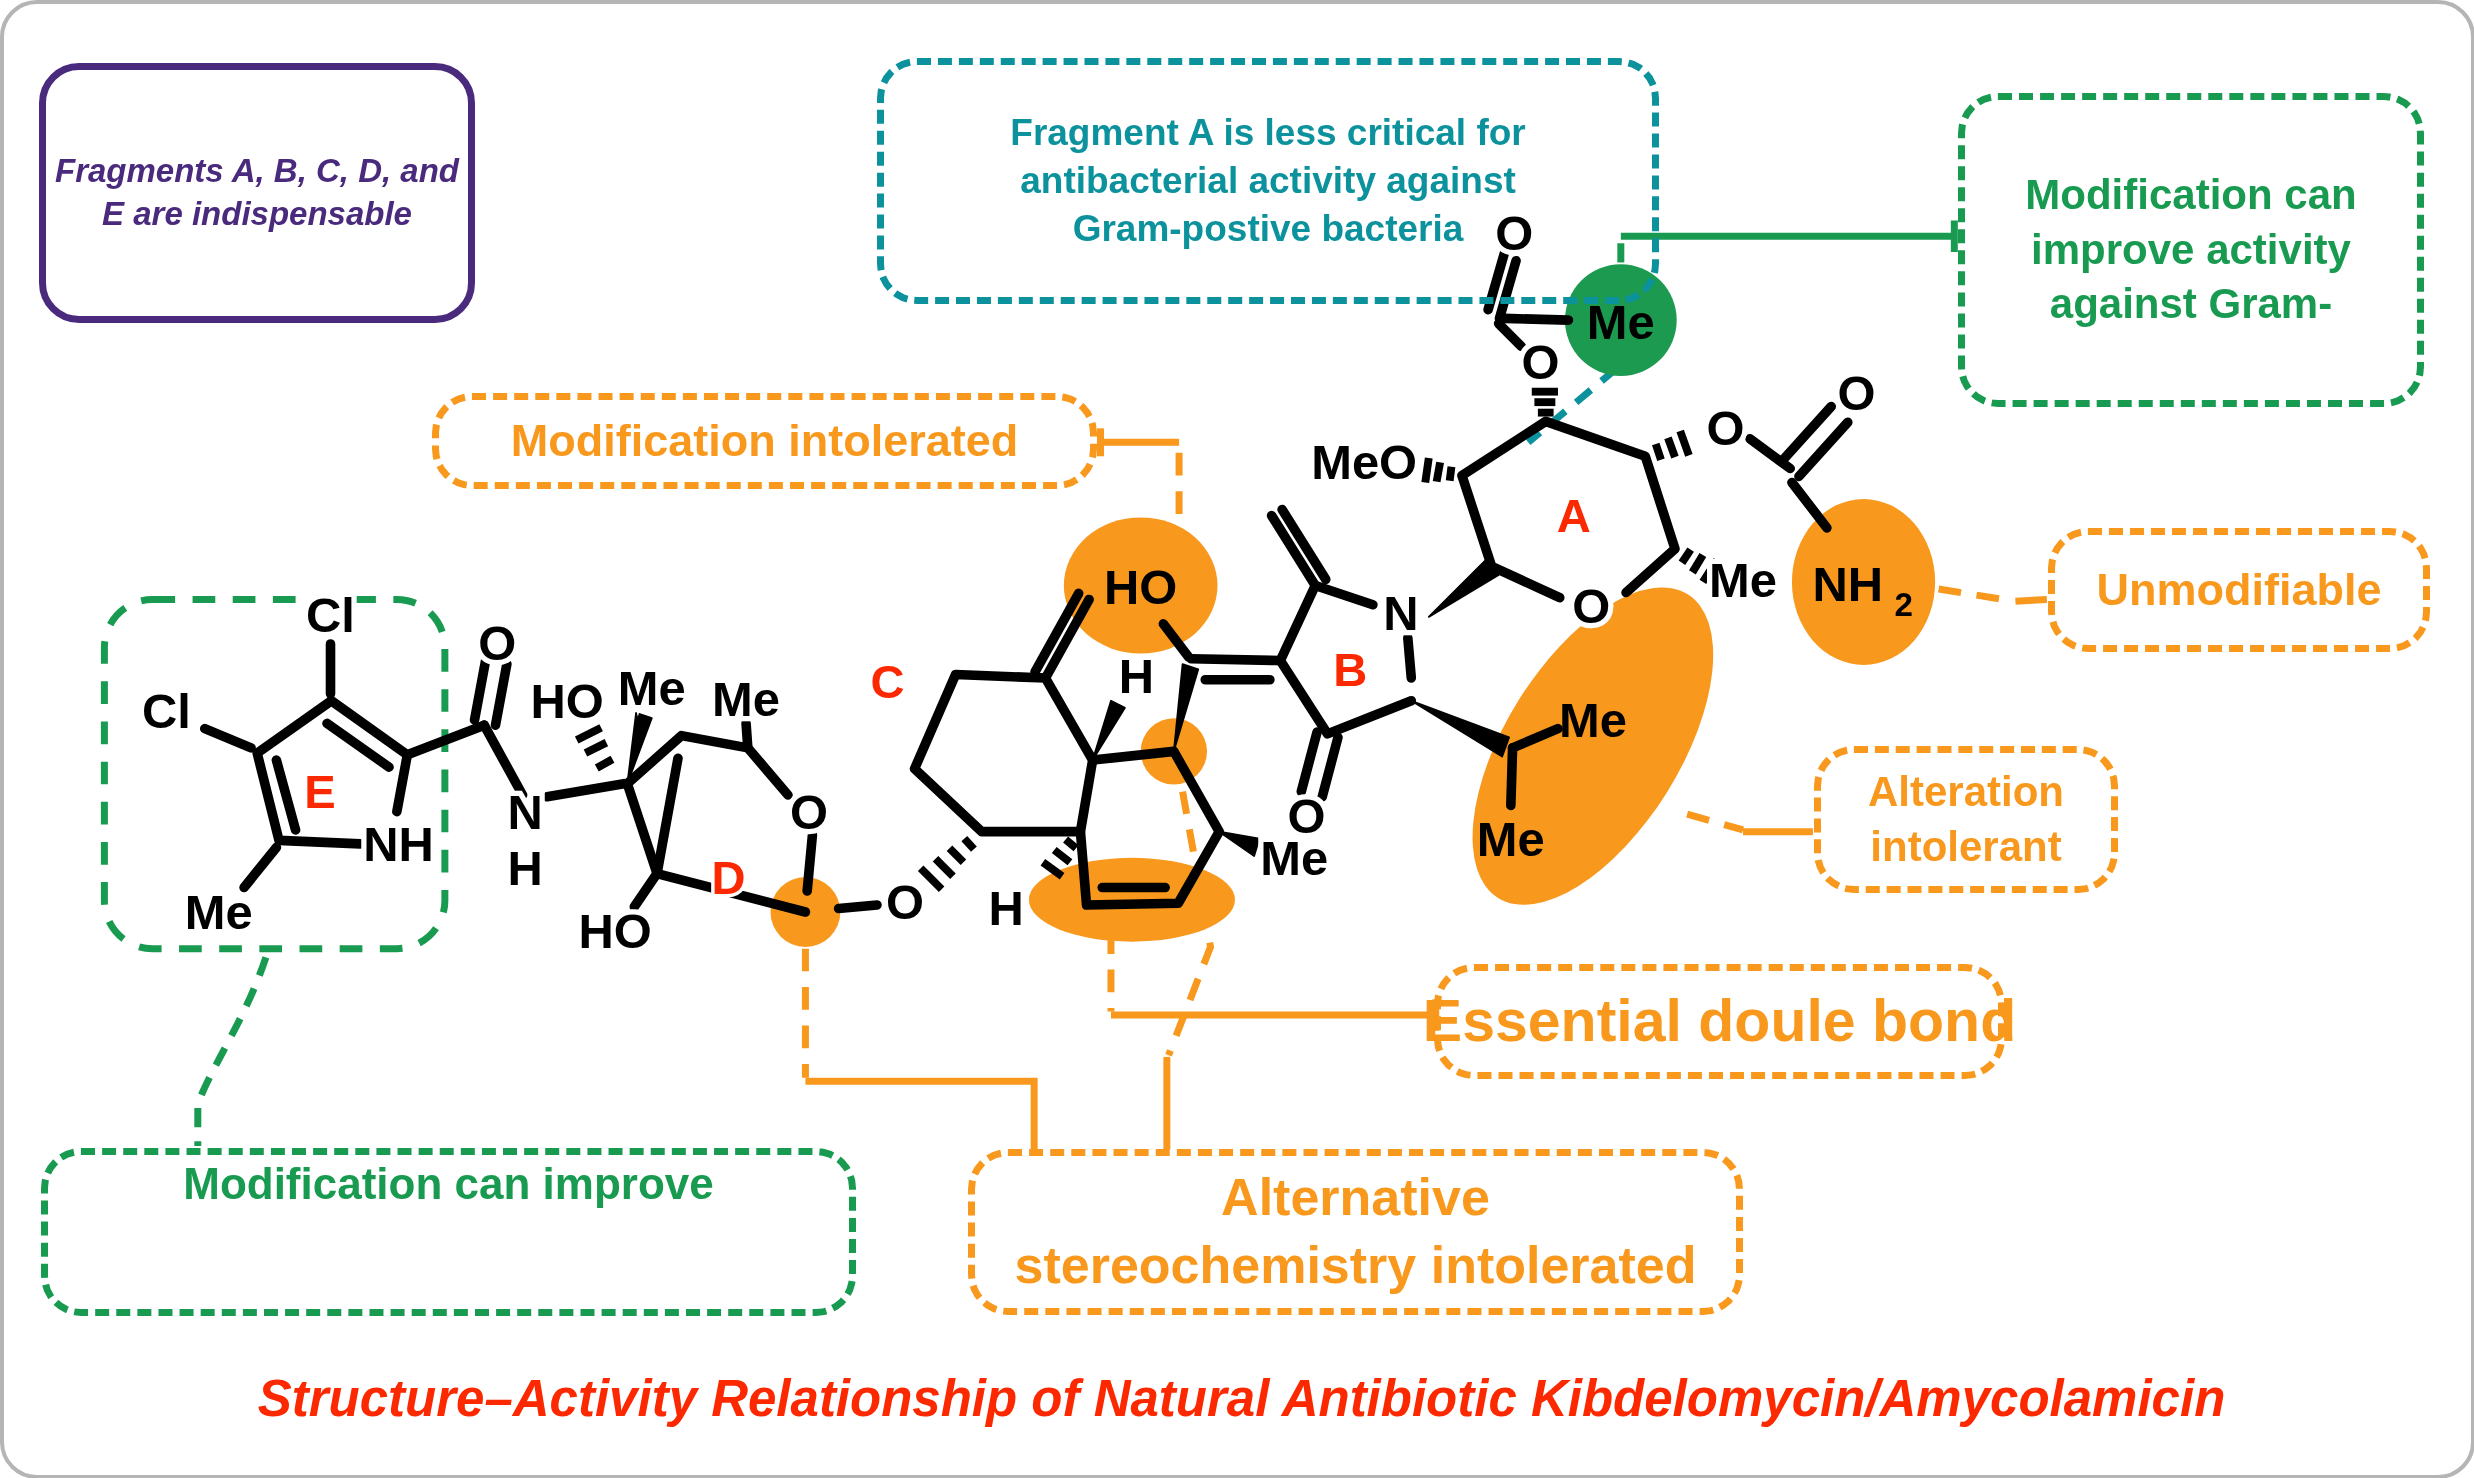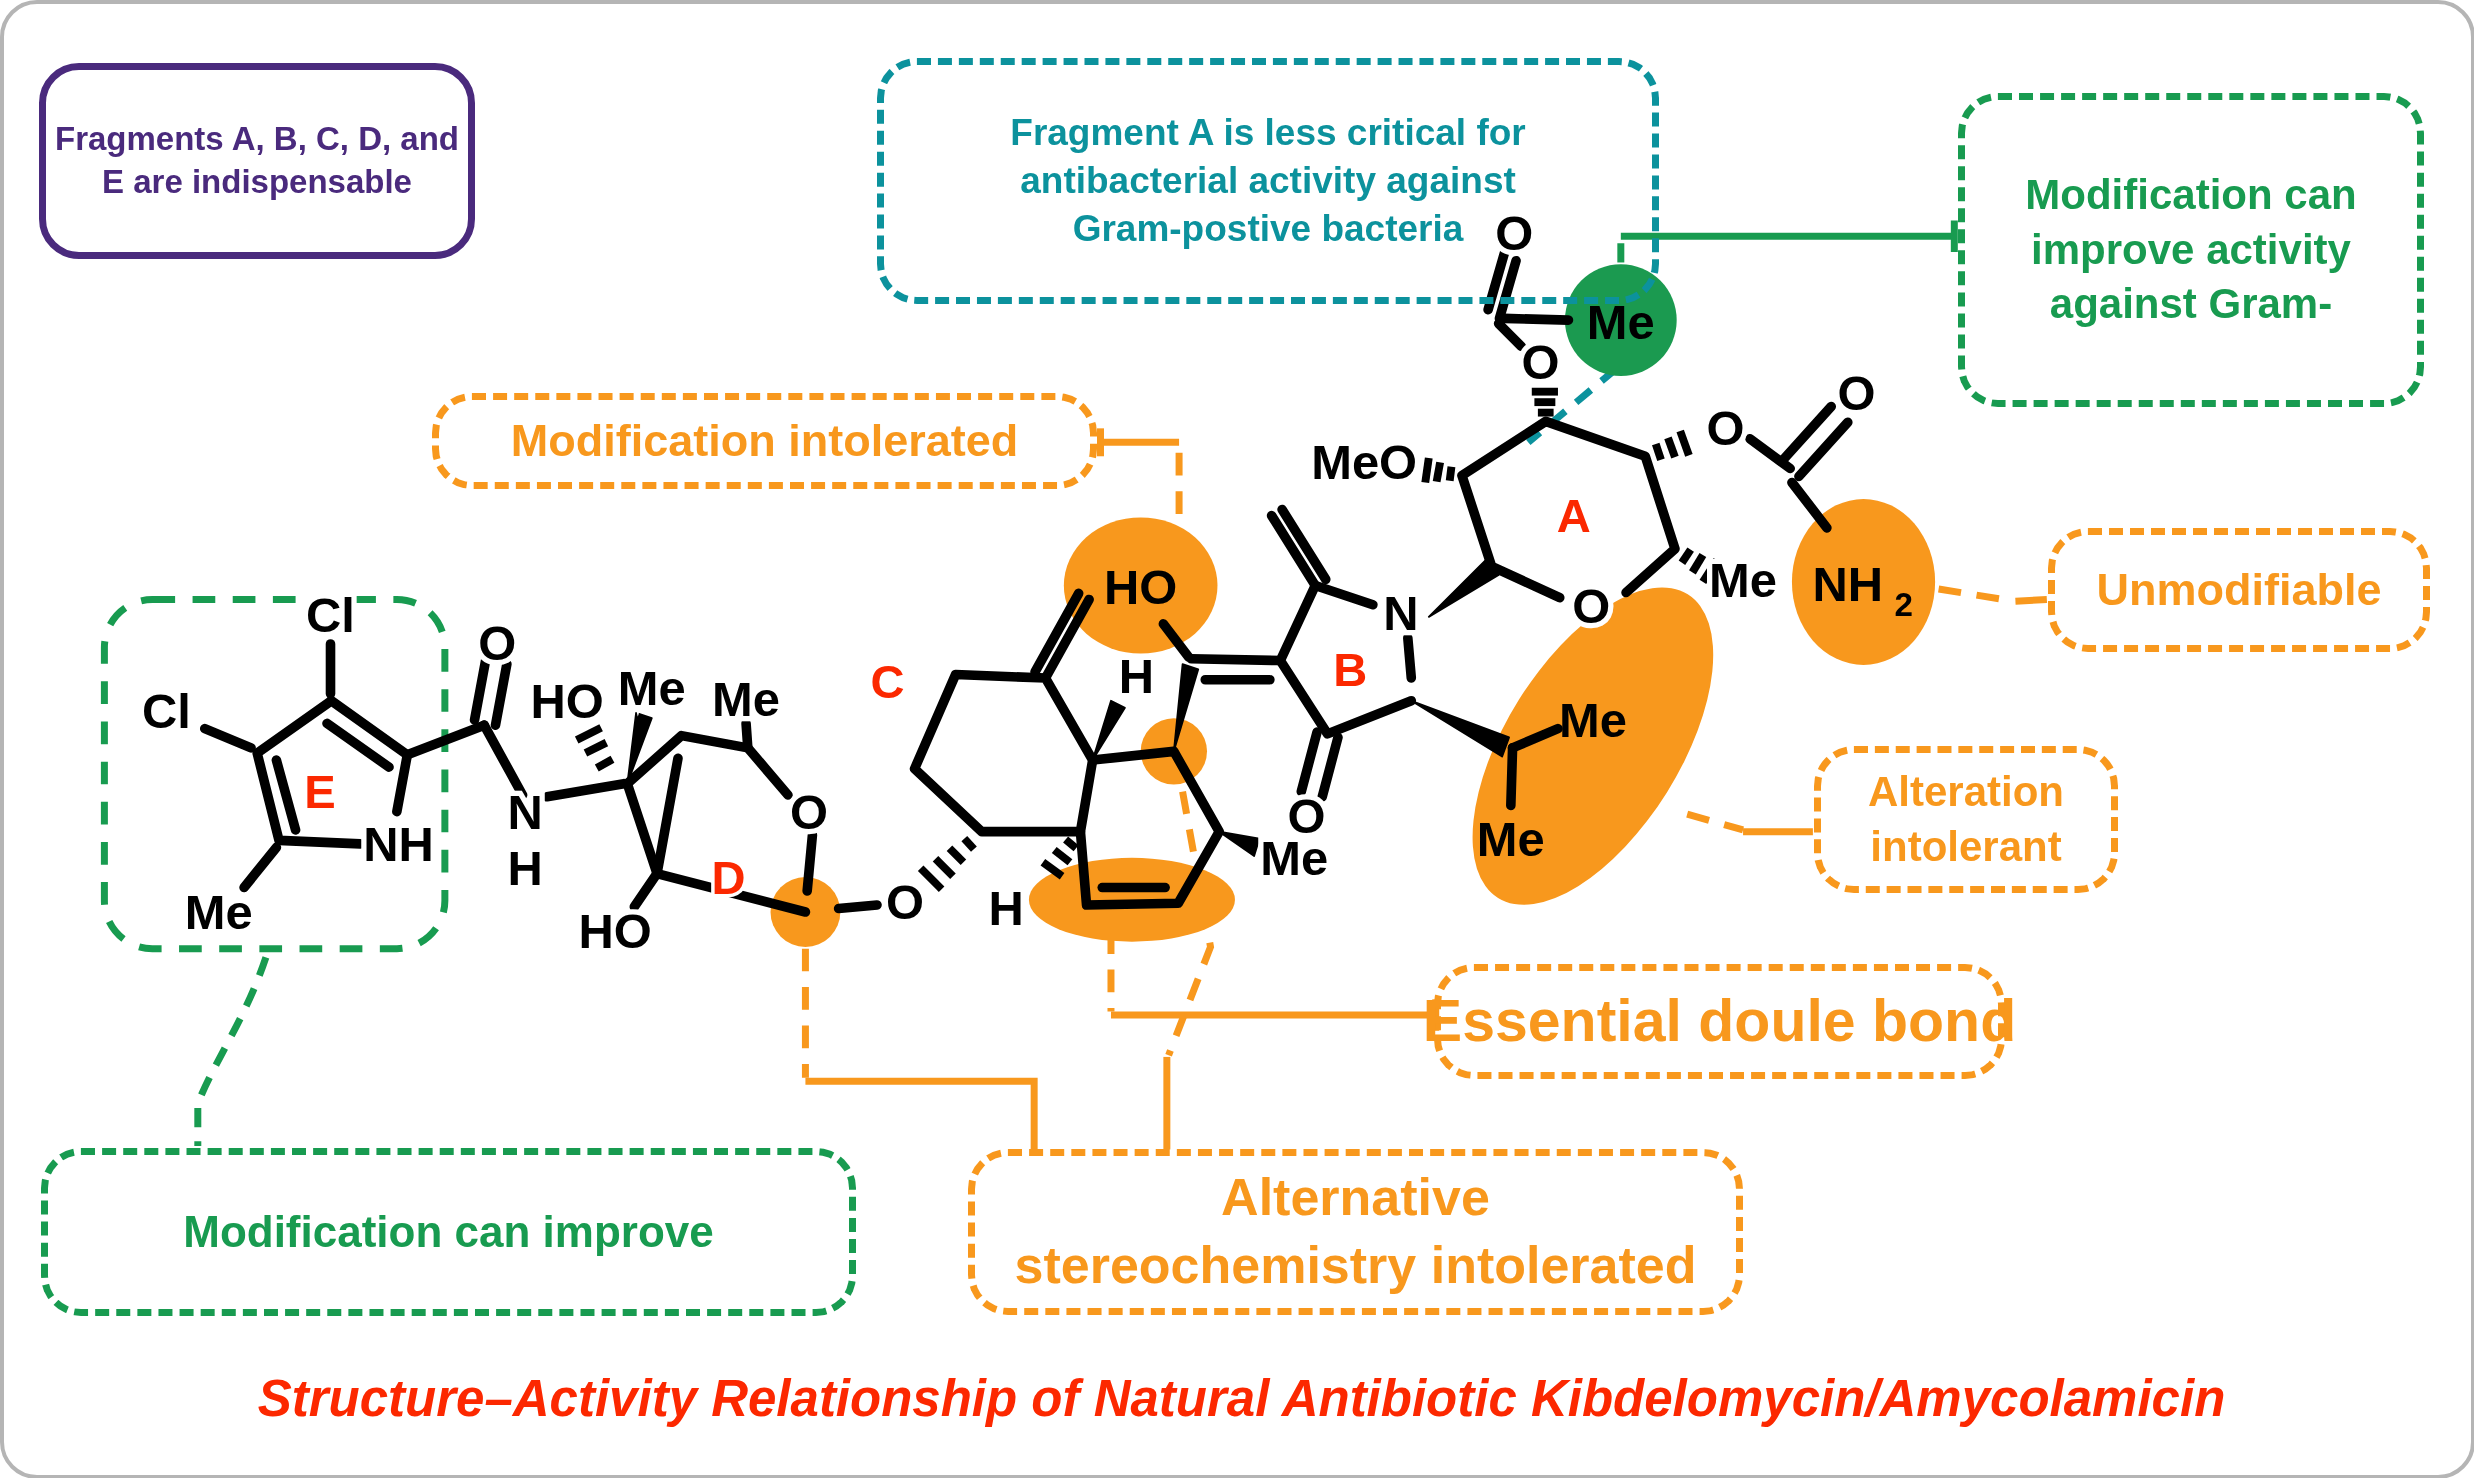--- a/index.html
+++ b/index.html
@@ -244,21 +244,21 @@
       <text class="atom" x="1730" y="262">O</text>
       <text class="atom onfill" x="1852" y="364">Me</text>
 
       <text class="atom" x="1972" y="486">O</text>
       <text class="atom" x="2122" y="446">O</text>
       <text class="atom onfill" x="2112" y="664">NH</text>
       <text class="sub" x="2176" y="688">2</text>
     </g>
   </svg>
 
-  <div class="callout solid-purple" style="left:35px;top:59px;width:436px;height:196px;font-size:33px;">
+  <div class="callout solid-purple" style="left:35px;top:59px;width:436px;height:260px;font-size:33px;font-style:italic;">
     <span>Fragments A, B, C, D, and</span>
     <span>E are indispensable</span>
   </div>
 
   <div class="callout dashed-teal" style="left:873px;top:54px;width:782px;height:246px;font-size:37px;">
     <span>Fragment A is less critical for</span>
     <span>antibacterial activity against</span>
     <span>Gram-postive bacteria</span>
   </div>
 
@@ -278,21 +278,21 @@
 
   <div class="callout dashed-orange" style="left:1810px;top:742px;width:304px;height:147px;font-size:42px;">
     <span>Alteration</span>
     <span>intolerant</span>
   </div>
 
   <div class="callout dashed-orange" style="left:1430px;top:960px;width:571px;height:115px;font-size:59px;">
     <span>Essential doule bond</span>
   </div>
 
-  <div class="callout dashed-green" style="left:37px;top:1144px;width:815px;height:168px;font-size:44px;">
+  <div class="callout dashed-green" style="left:37px;top:1144px;width:815px;height:168px;font-size:44px;justify-content:space-between;">
     <span>Modification can improve</span>
   </div>
 
   <div class="callout dashed-orange" style="left:964px;top:1145px;width:775px;height:166px;font-size:52px;">
     <span>Alternative</span>
     <span>stereochemistry intolerated</span>
   </div>
 
   <div class="caption">Structure–Activity Relationship of Natural Antibiotic Kibdelomycin/Amycolamicin</div>
 

